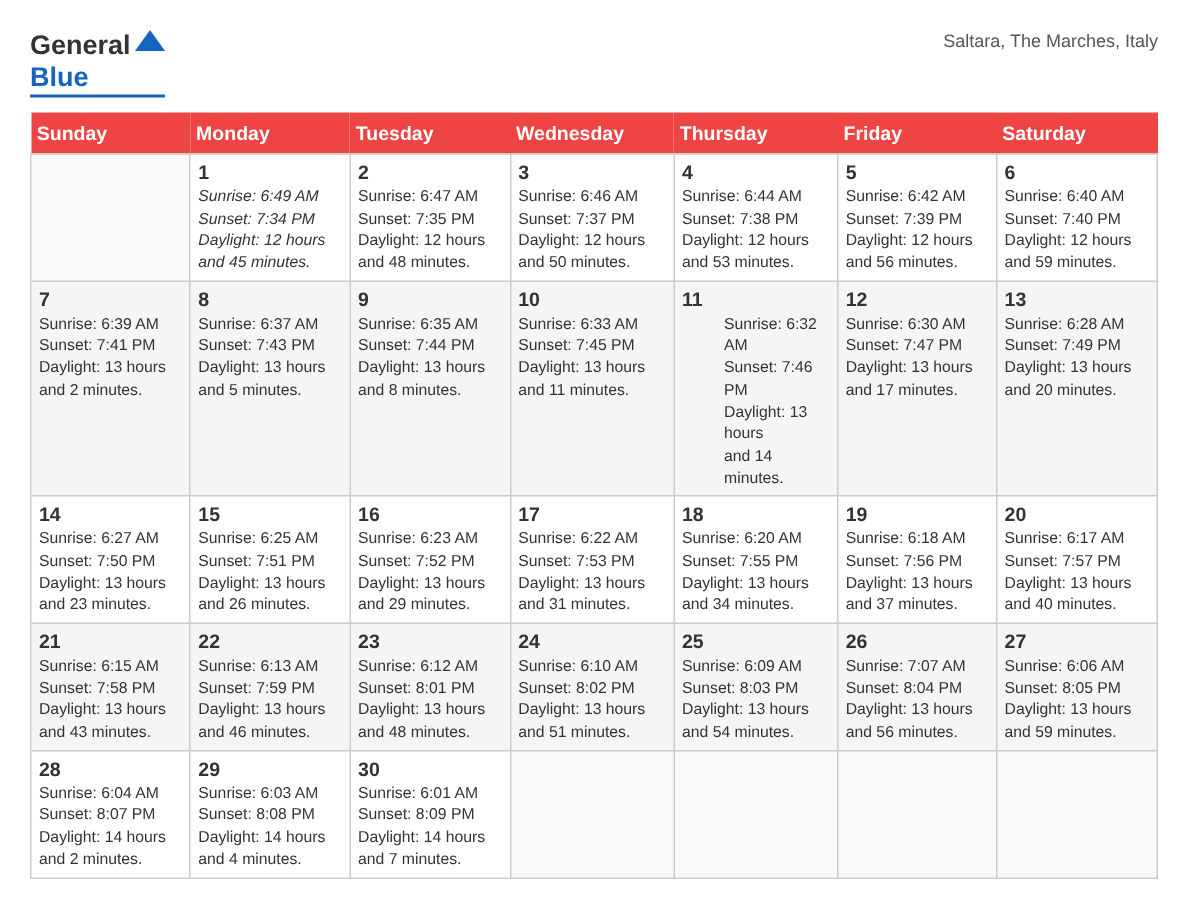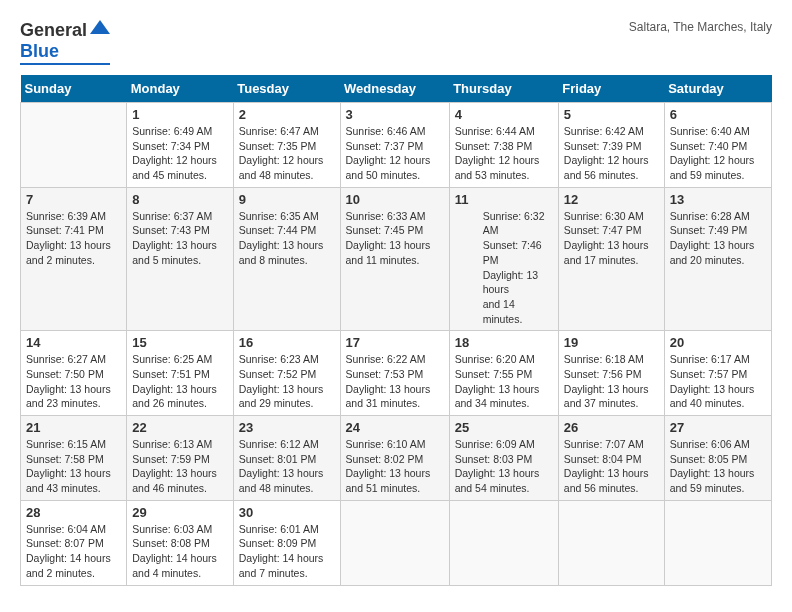--- a/index.html
+++ b/index.html
@@ -28,21 +28,21 @@
       font-size: 12px;
       font-weight: normal;
       color: #555;
     }
     .calendar {
       width: 100%;
       border-collapse: collapse;
       font-size: 11px;
     }
     .calendar th {
-      background: #0369a1;
+      background: #ef4444;
       color: #fff;
       padding: 6px 4px;
       text-align: left;
       font-size: 13px;
       font-weight: bold;
     }
     .calendar td {
       border: 1px solid #ccc;
       padding: 4px 5px;
       vertical-align: top;
@@ -121,21 +121,21 @@
         <th>Thursday</th>
         <th>Friday</th>
         <th>Saturday</th>
       </tr>
   </thead>
   <tbody id="calendar-body">
   <tr>
         <td class="empty-cell"></td>
         <td>
           <div class="day-number">1</div>
-          <div class="day-info" style="white-space: pre-line;">Sunrise: 6:49 AM
+          <div class="day-info" style="white-space: pre-line; font-style: italic;">Sunrise: 6:49 AM
 Sunset: 7:34 PM
 Daylight: 12 hours
 and 45 minutes.</div>
         </td>
         <td>
           <div class="day-number">2</div>
           <div class="day-info" style="white-space: pre-line;">Sunrise: 6:47 AM
 Sunset: 7:35 PM
 Daylight: 12 hours
 and 48 minutes.</div>

